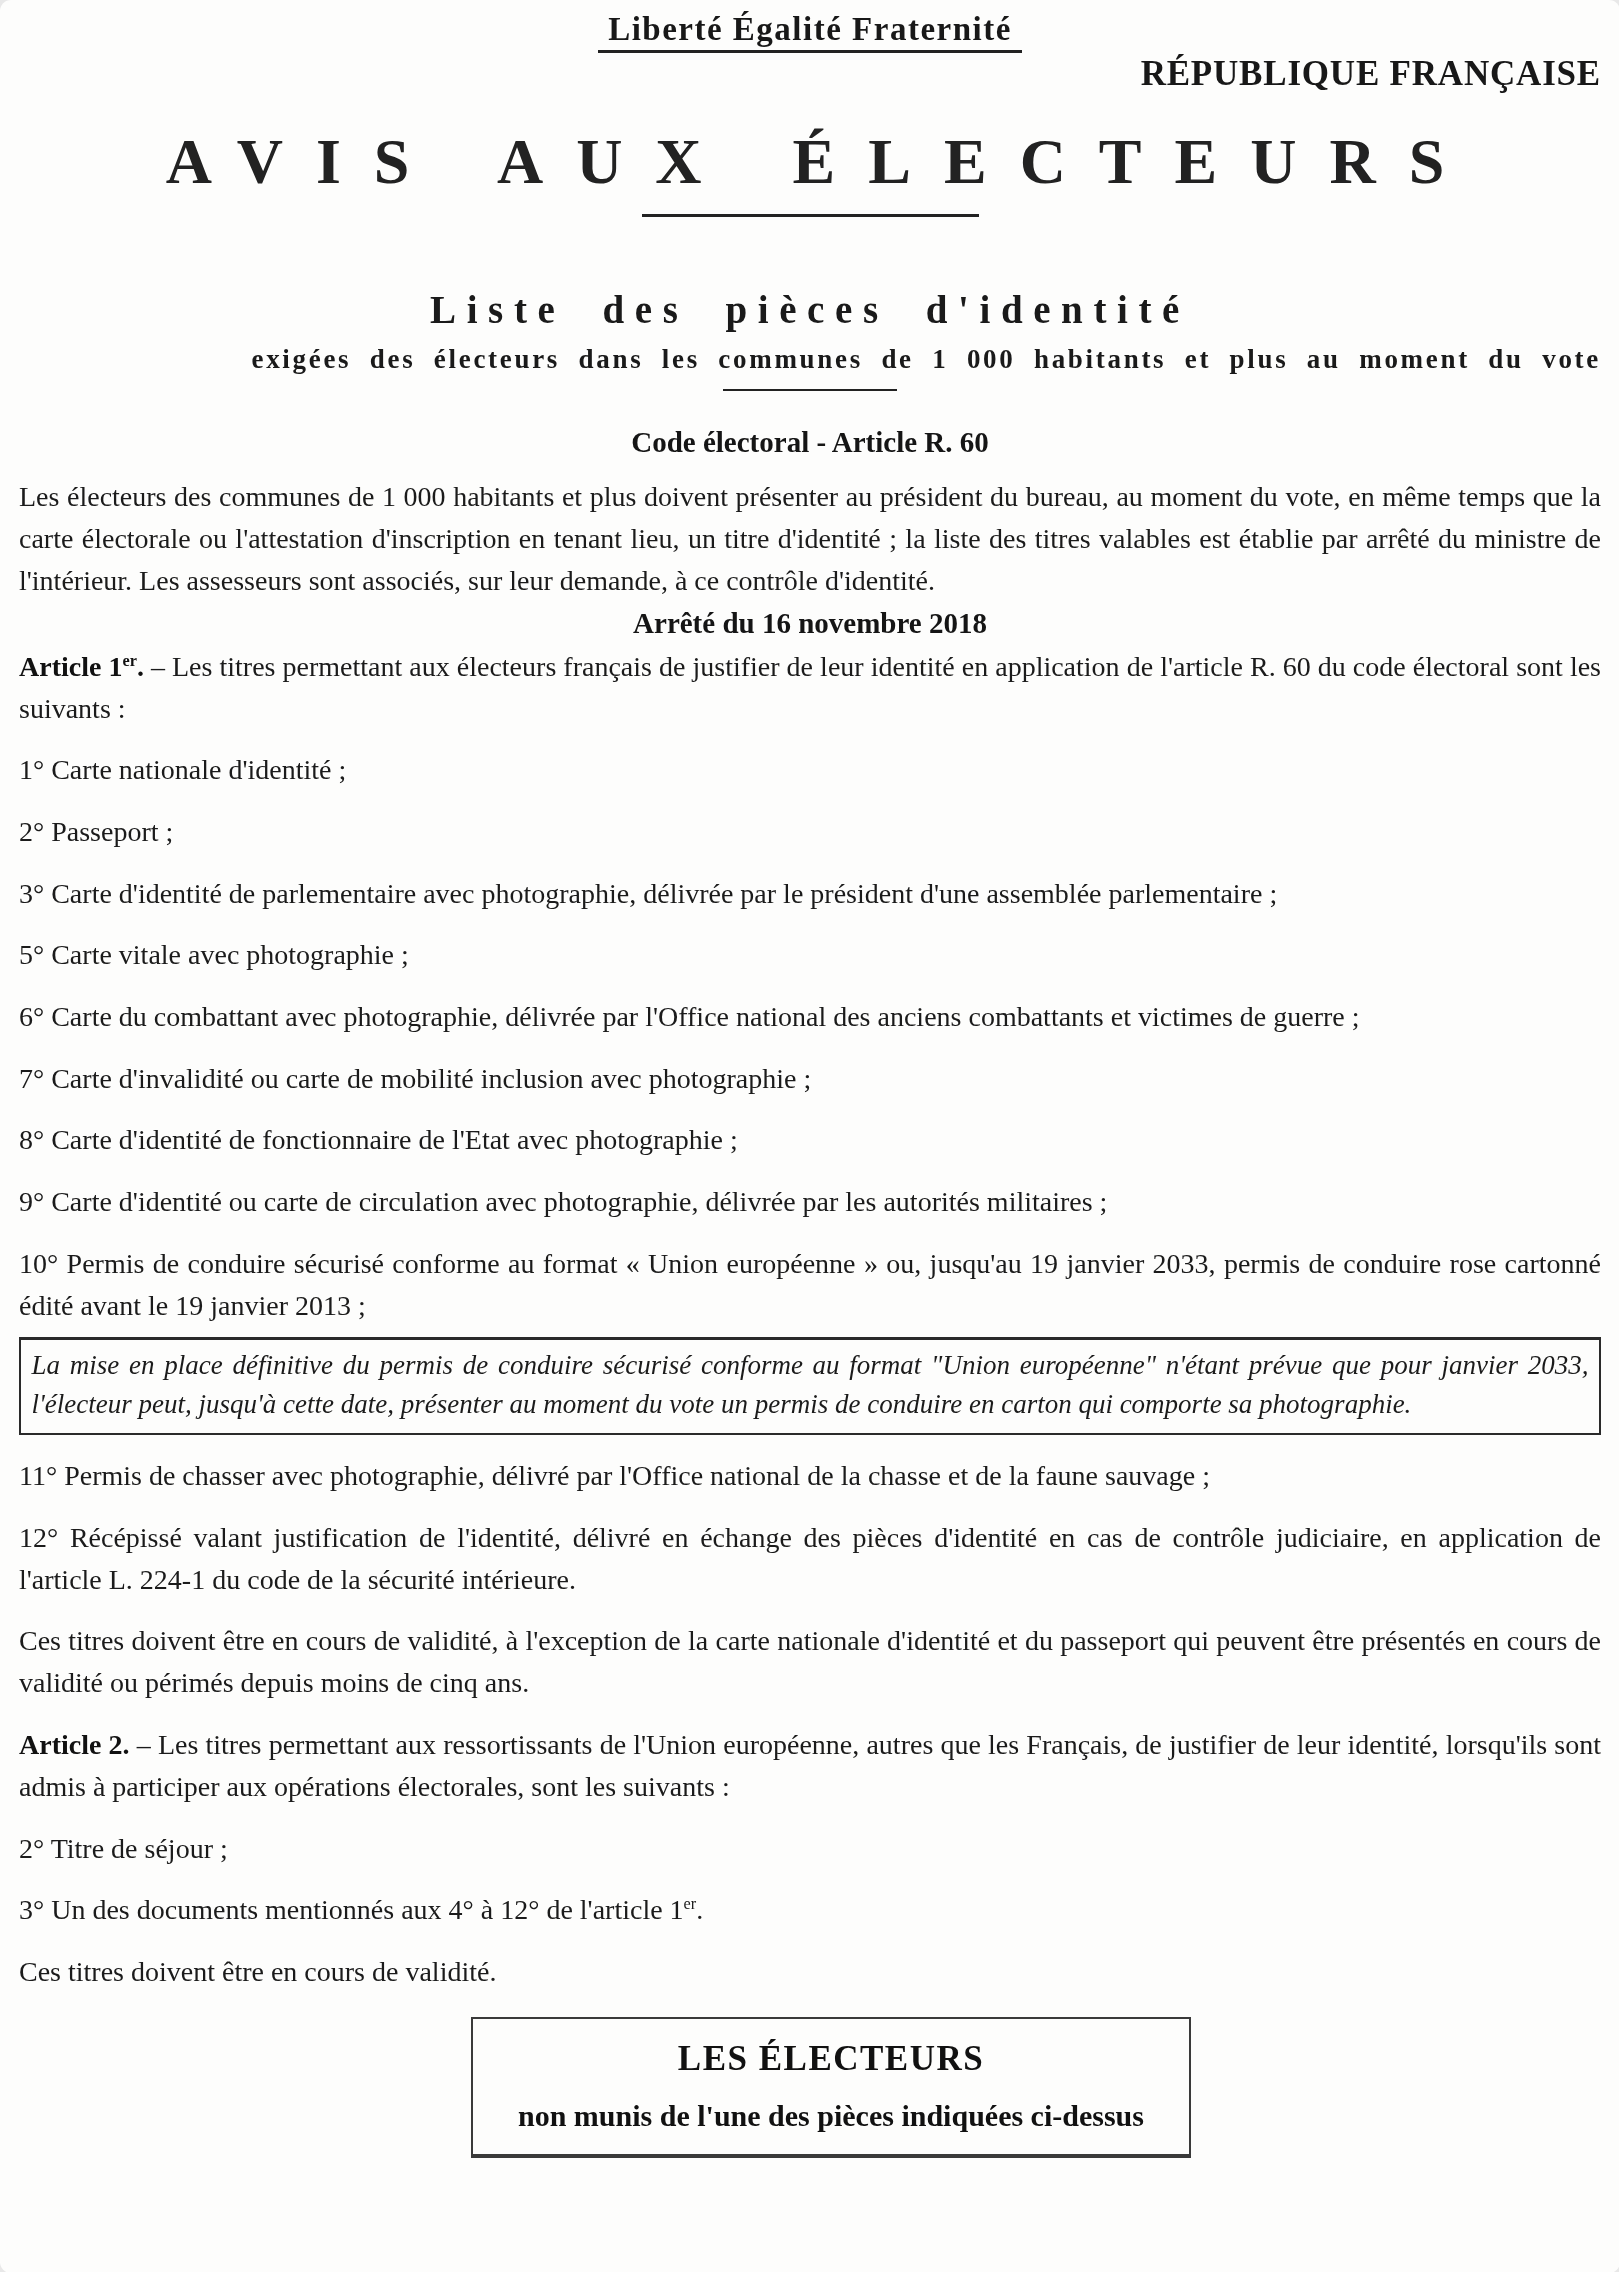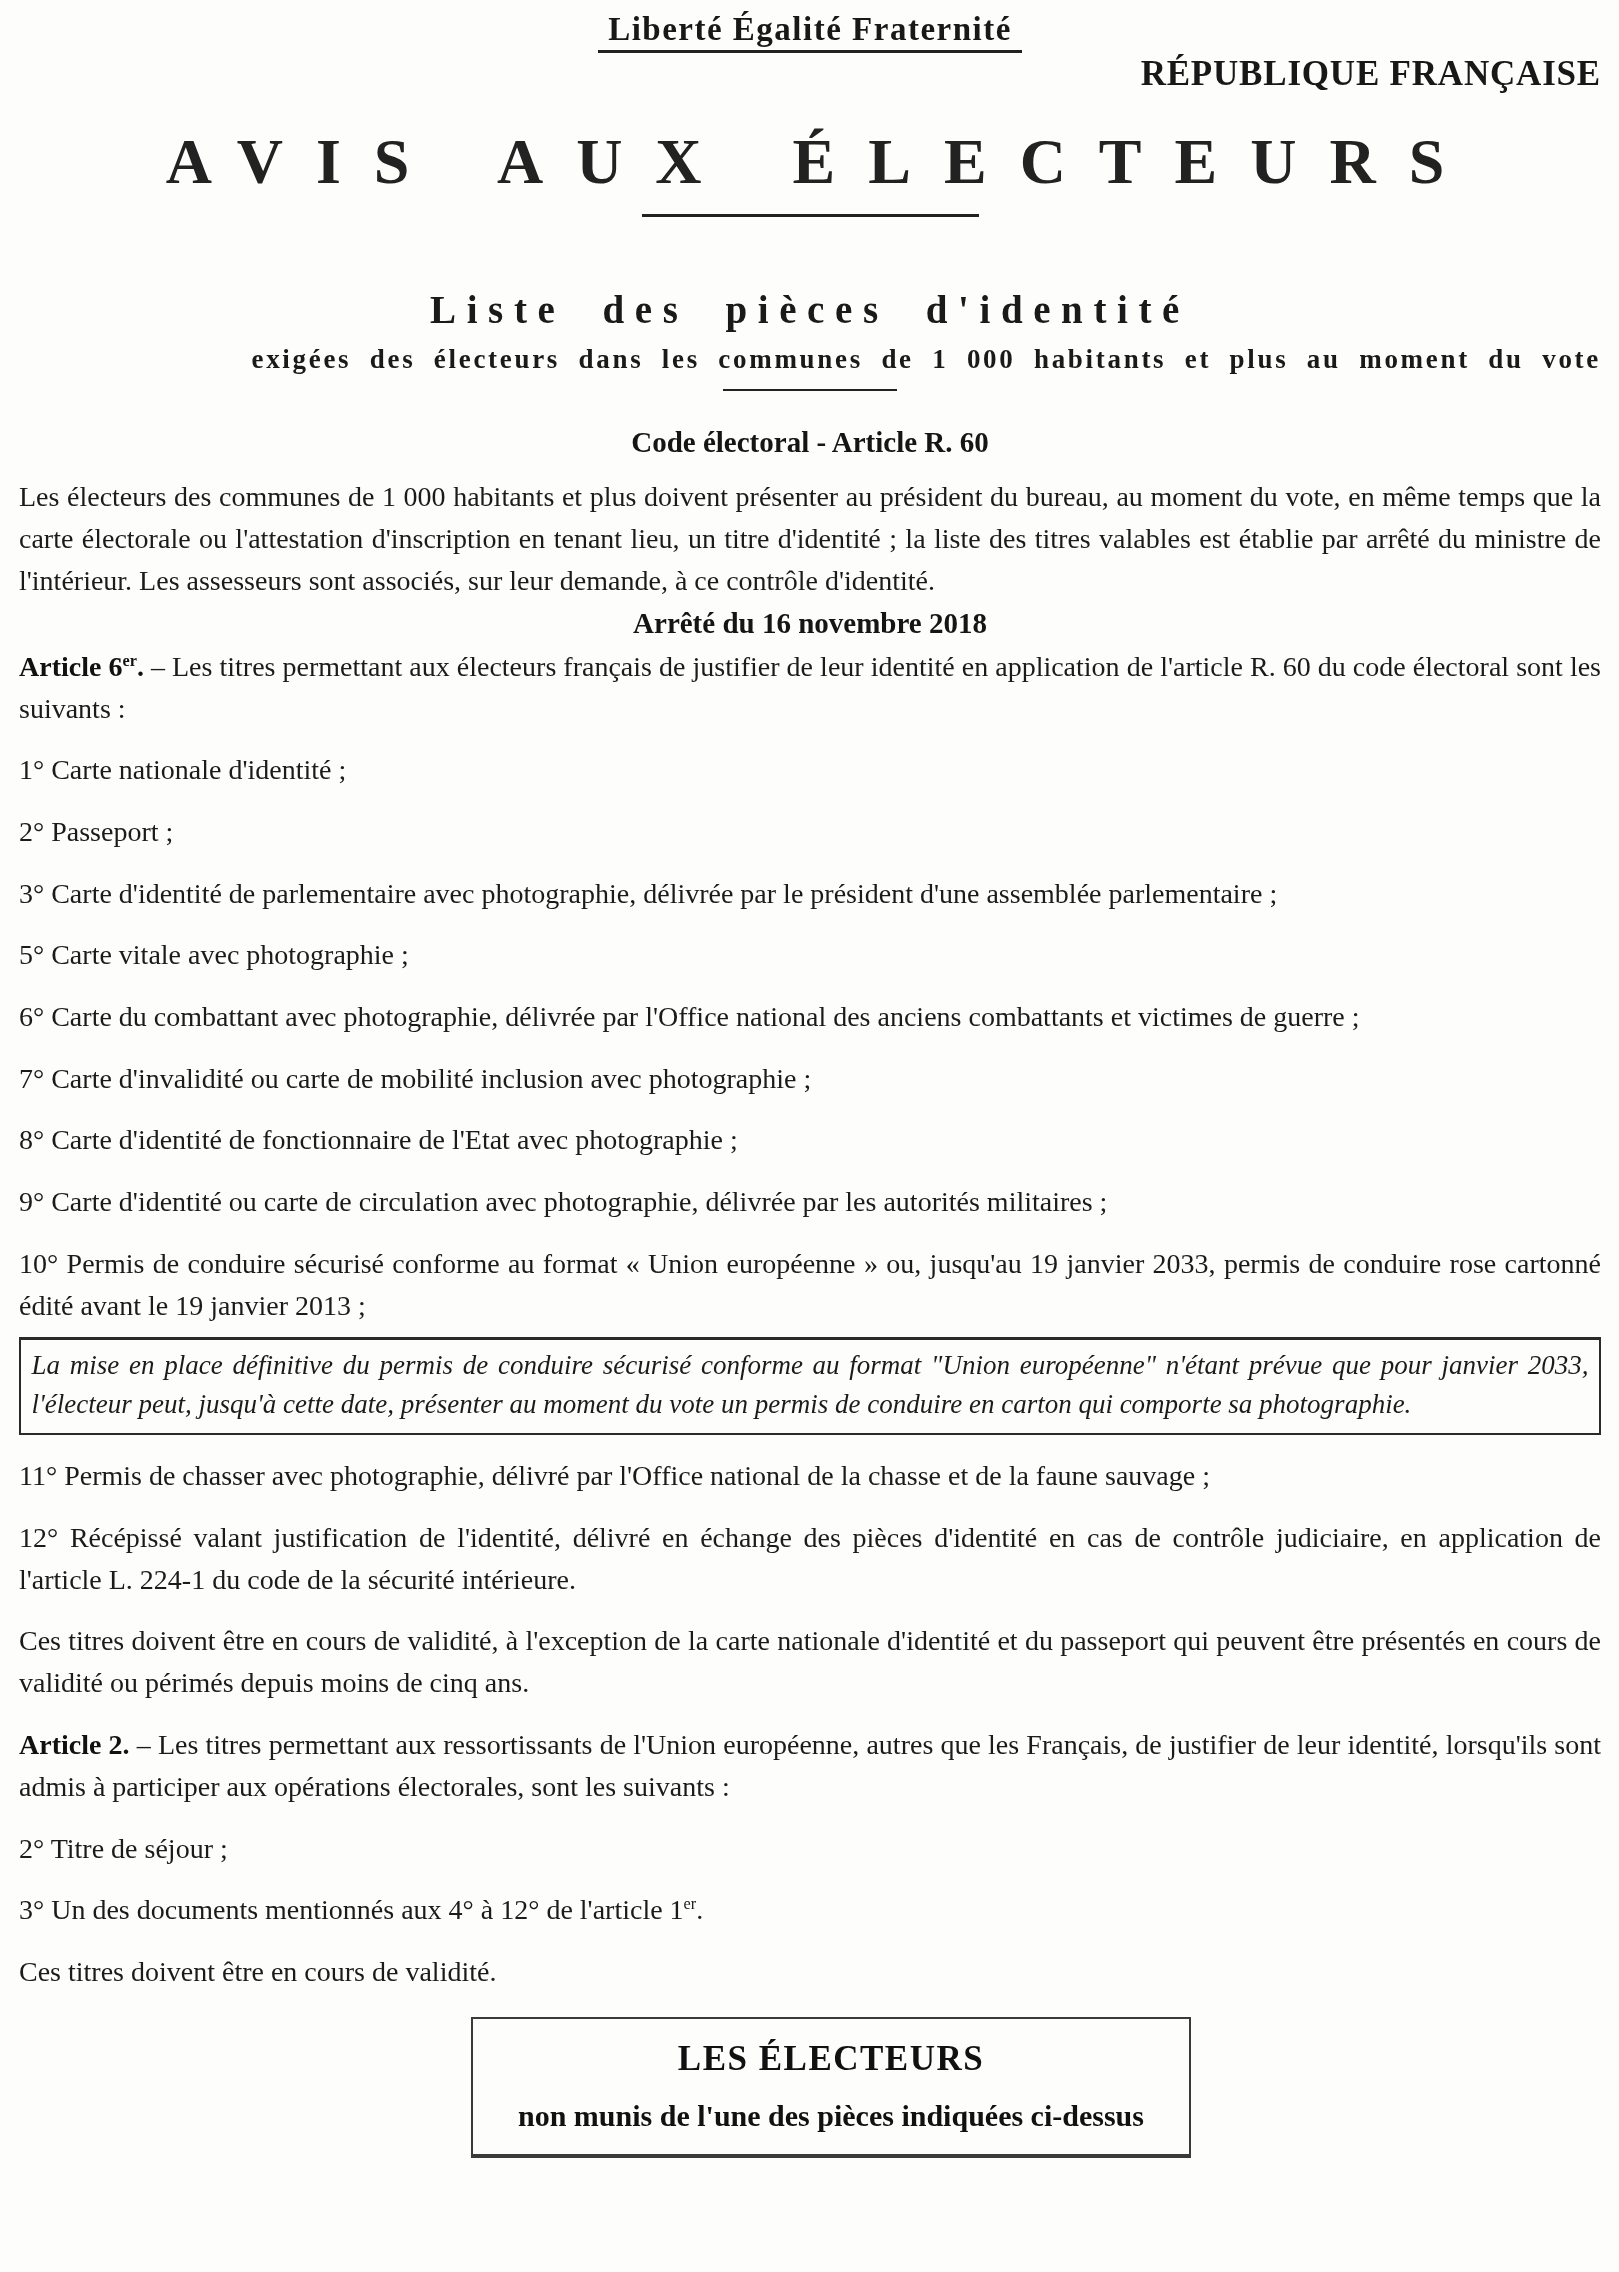--- a/index.html
+++ b/index.html
@@ -7,20 +7,21 @@
     position:relative;
     width:1620px;
     height:2273px;
     margin:0 auto;
     background:#fdfdfc;
     box-sizing:border-box;
     padding:10.6px 19px 0 19px;
     font-family:"Liberation Serif","DejaVu Serif",serif;
     color:#1b1b1b;
     overflow:hidden;
+    border-radius:11px;
   }
   .center{text-align:right;}
   .motto-wrap{text-align:center;}
   .motto{
     display:inline-block;
     font-size:33px;
     font-weight:bold;
     letter-spacing:1.5px;
     border-bottom:3px solid #222;
     padding:0 10.6px 2.3px 10.6px;
@@ -140,21 +141,21 @@
   <div class="liste-title">Liste des pièces d'identité</div>
   <div class="liste-sub">exigées des électeurs dans les communes de 1 000 habitants et plus au moment du vote</div>
   <div class="rule rule-2"></div>
 
   <div class="section-head">Code électoral - Article R. 60</div>
 
   <p class="para">Les électeurs des communes de 1 000 habitants et plus doivent présenter au président du bureau, au moment du vote, en même temps que la carte électorale ou l'attestation d'inscription en tenant lieu, un titre d'identité ; la liste des titres valables est établie par arrêté du ministre de l'intérieur. Les assesseurs sont associés, sur leur demande, à ce contrôle d'identité.</p>
 
   <div class="section-head arrete">Arrêté du 16 novembre 2018</div>
 
-  <p class="para art"><b><span>Article 6</span><sup>er</sup><span>.</span></b><span> – Les titres permettant aux électeurs français de justifier de leur identité en application de l'article R. 60 du code électoral sont les suivants :</span></p>
+  <p class="para art"><b><span>Article 1</span><sup>er</sup><span>.</span></b><span> – Les titres permettant aux électeurs français de justifier de leur identité en application de l'article R. 60 du code électoral sont les suivants :</span></p>
 
   <p class="item">1° Carte nationale d'identité ;</p>
   <p class="item">2° Passeport ;</p>
   <p class="item">3° Carte d'identité de parlementaire avec photographie, délivrée par le président d'une assemblée parlementaire ;</p>
   <p class="item">5° Carte vitale avec photographie ;</p>
   <p class="item">6° Carte du combattant avec photographie, délivrée par l'Office national des anciens combattants et victimes de guerre ;</p>
   <p class="item">7° Carte d'invalidité ou carte de mobilité inclusion avec photographie ;</p>
   <p class="item">8° Carte d'identité de fonctionnaire de l'Etat avec photographie ;</p>
   <p class="item">9° Carte d'identité ou carte de circulation avec photographie, délivrée par les autorités militaires ;</p>
   <p class="item">10° Permis de conduire sécurisé conforme au format « Union européenne » ou, jusqu'au 19 janvier 2033, permis de conduire rose cartonné édité avant le 19 janvier 2013 ;</p>

